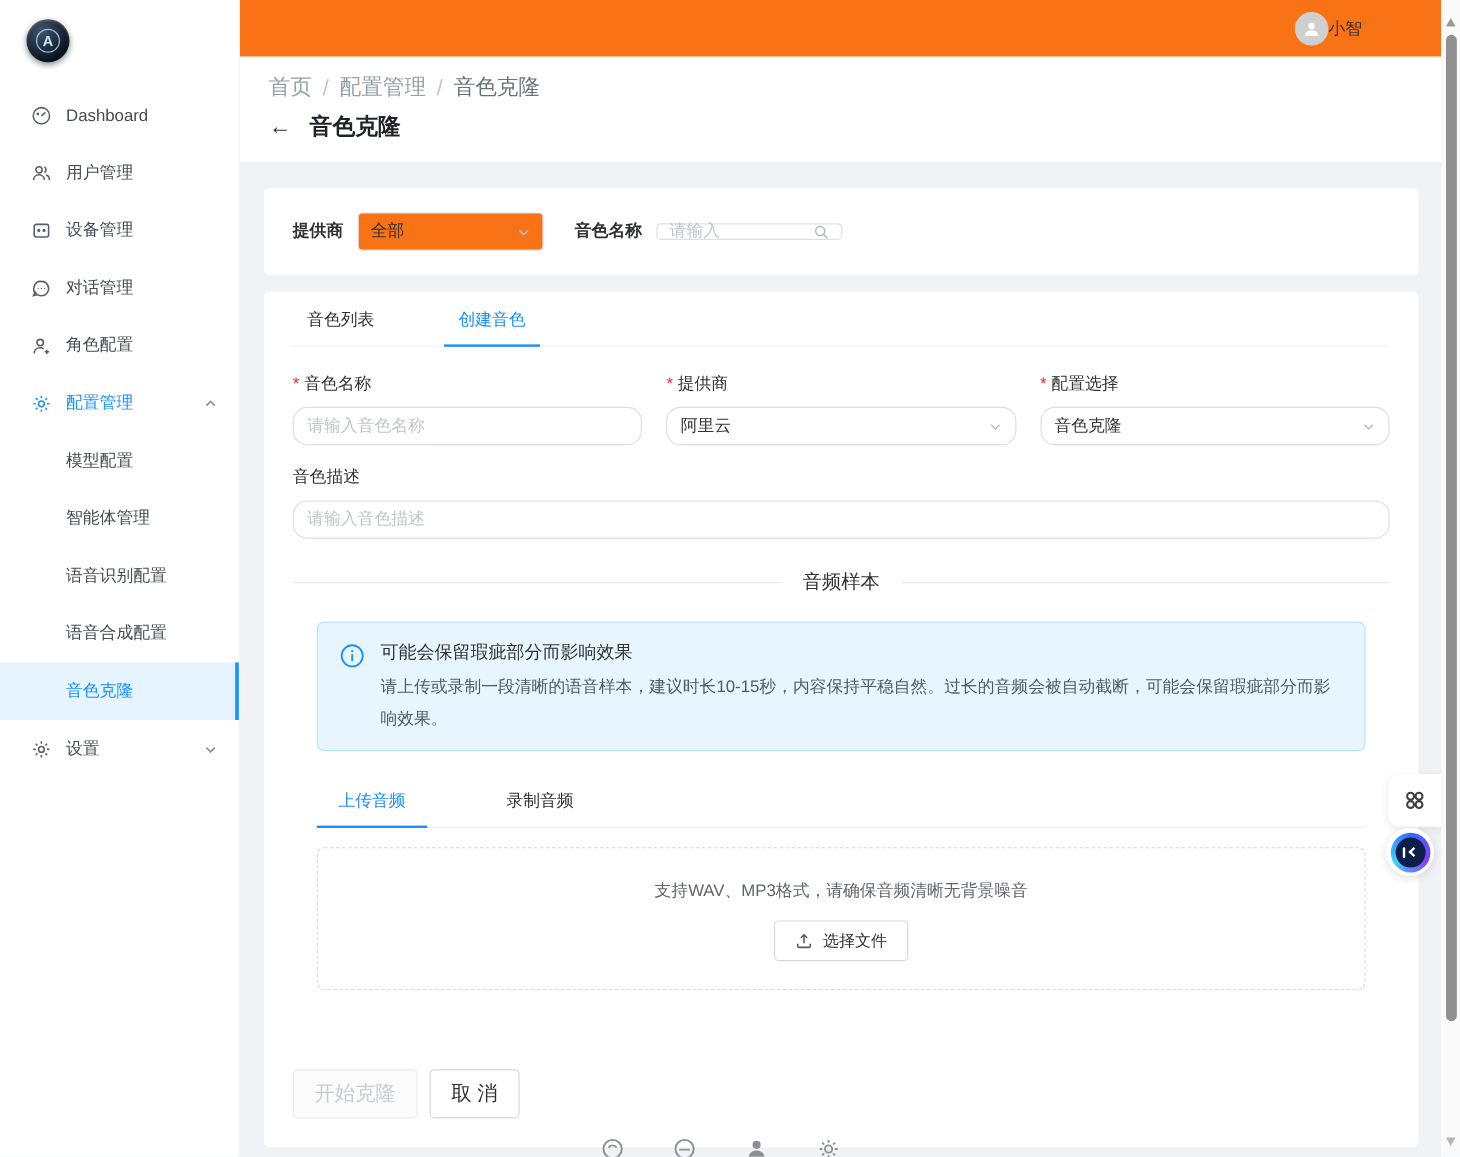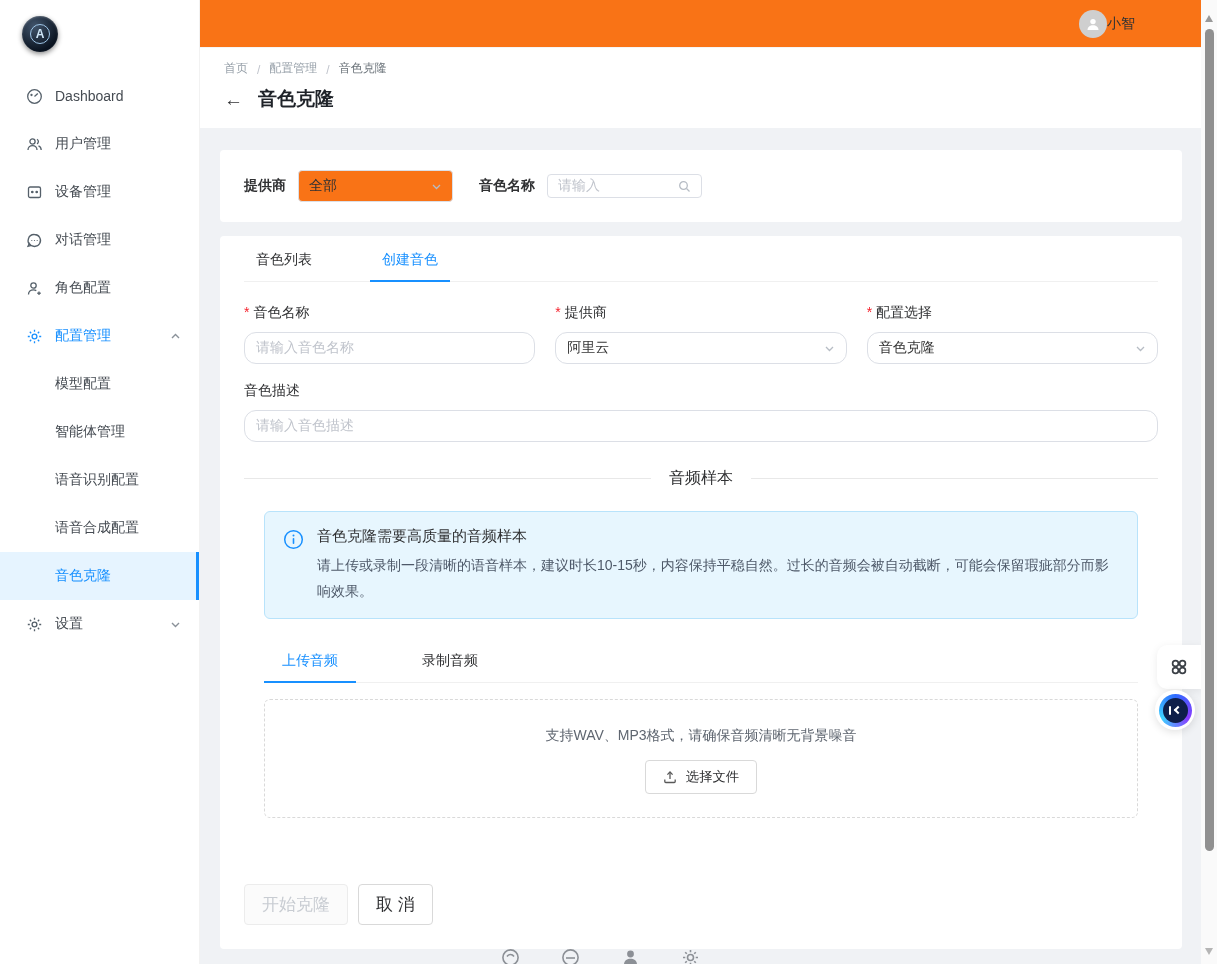--- a/index.html
+++ b/index.html
@@ -21,37 +21,37 @@
   .submenu-item { height:48px; display:flex; align-items:center; padding-left:55px; color:#454b52; cursor:pointer; }
   .submenu-item.active { background:#e6f4ff; color:#1890ff; border-right:3px solid #1890ff; }
 
   
   .main { flex:1; display:flex; flex-direction:column; min-width:0; }
   .topbar { height:48px; background:#f97316; border-bottom:1px solid #f5f5f5; display:flex; align-items:center; justify-content:flex-end; padding-right:66px; gap:0; }
   .avatar { width:28px; height:28px; border-radius:50%; background:#cfcfcf; display:flex; align-items:center; justify-content:center; }
   .username { color:#333; }
 
   .pagehead { background:#fff; padding:12px 24px 16px; }
-  .breadcrumb { font-size:12px; color:#97a0a9; display:flex; gap:9px; align-items:flex-end; }
+  .breadcrumb { font-size:18px; color:#97a0a9; display:flex; gap:9px; align-items:flex-end; }
   .crumb { cursor:pointer; }
   .crumb.last { color:#6b7publication37a; color:#6b737a; }
   .crumb-sep { color:#c0c4cc; }
   .title-row { display:flex; align-items:center; gap:15px; margin-top:9px; }
   .back-arrow { font-size:19px; color:#303133; cursor:pointer; line-height:1; }
   .page-title { font-size:19px; font-weight:bold; color:#1f2329; }
 
   .content { flex:1; background:#f0f2f5; padding:22px 19px 0 20px; position:relative; }
 
   
   .filter-card { background:#fff; border-radius:4px; padding:20px 24px; display:flex; align-items:center; }
   .f-label { font-weight:bold; color:#303133; margin-right:12px; }
   .f-label.second { margin-left:26px; }
   .select-box { width:155px; height:32px; border:1px solid #dcdfe6; border-radius:4px; display:flex; align-items:center; justify-content:space-between; padding:0 10px; background:#f97316; cursor:pointer; }
   .select-box .sel-val { color:#303133; }
-  .input-box { width:155px; height:24px; border:1px solid #dcdfe6; border-radius:4px; display:flex; align-items:center; justify-content:space-between; padding:0 10px; background:#fff; }
+  .input-box { width:155px; height:14px; border:1px solid #dcdfe6; border-radius:4px; display:flex; align-items:center; justify-content:space-between; padding:0 10px; background:#fff; }
   .placeholder { color:#c0c4cc; }
   .icon-gray { color:#b6bcc4; display:flex; }
 
   
   .main-card { background:#fff; border-radius:4px; margin-top:14px; padding:0 24px 24px; }
   .tabbar { display:flex; gap:46px; border-bottom:1px solid #f0f0f0; }
   .tab { padding:15px 12px 11px; color:#303133; cursor:pointer; }
   .tab.active { color:#1890ff; border-bottom:2px solid #1890ff; margin-bottom:-1px; }
 
   .form-grid { display:grid; grid-template-columns:1fr 1fr 1fr; column-gap:20px; margin-top:22px; }
@@ -341,21 +341,21 @@
 
           <div class="alert">
             <span class="alert-icon">
               <svg width="21" height="21" viewBox="0 0 21 21" fill="none">
                   <circle cx="10.5" cy="10.5" r="8.8" stroke="#1890ff" stroke-width="1.5"></circle>
                   <circle cx="10.5" cy="6.6" r="1" fill="#1890ff"></circle>
                   <rect x="9.7" y="9" width="1.6" height="6" rx="0.8" fill="#1890ff"></rect>
                 </svg>
             </span>
             <div>
-              <div class="alert-title">音色克隆需要高质量的音频样本</div>
+              <div class="alert-title">可能会保留瑕疵部分而影响效果</div>
               <div class="alert-body">请上传或录制一段清晰的语音样本，建议时长10-15秒，内容保持平稳自然。过长的音频会被自动截断，可能会保留瑕疵部分而影响效果。</div>
             </div>
           </div>
 
           <div class="subtabs">
             <div class="subtab active">上传音频</div>
             <div class="subtab">录制音频</div>
           </div>
 
           <div class="upload-zone">

